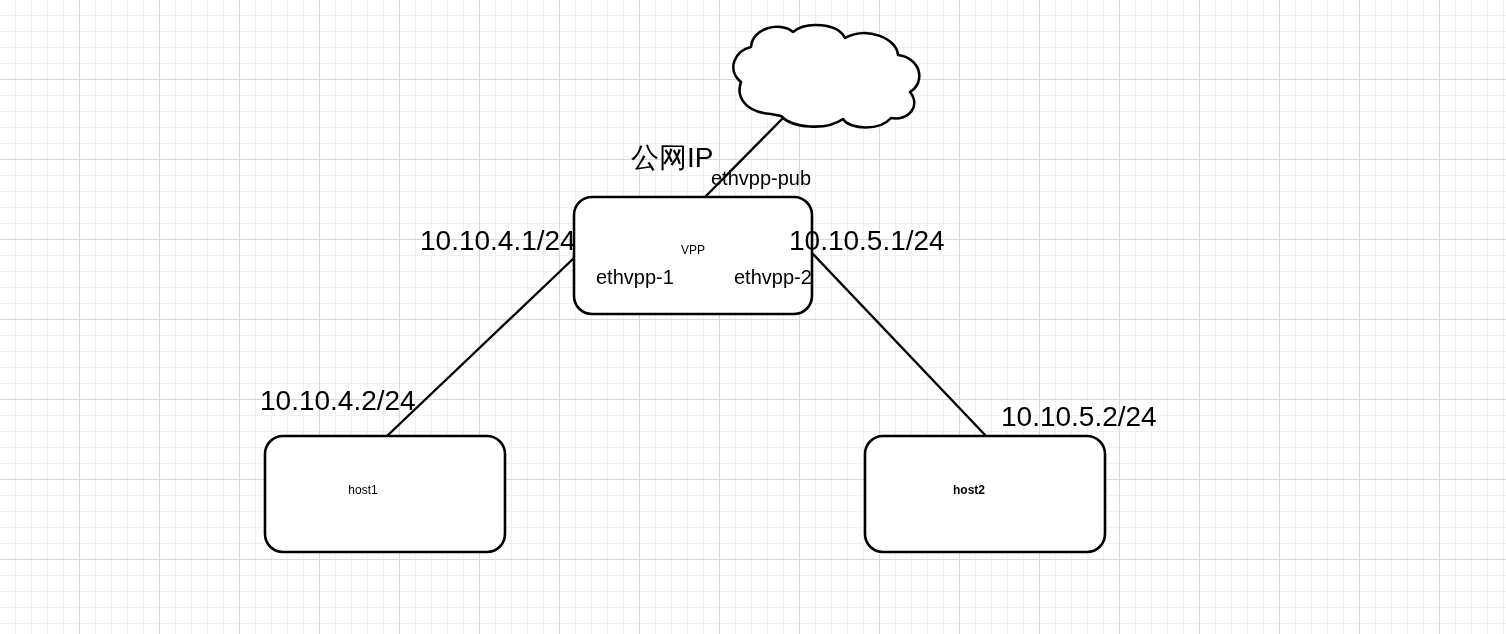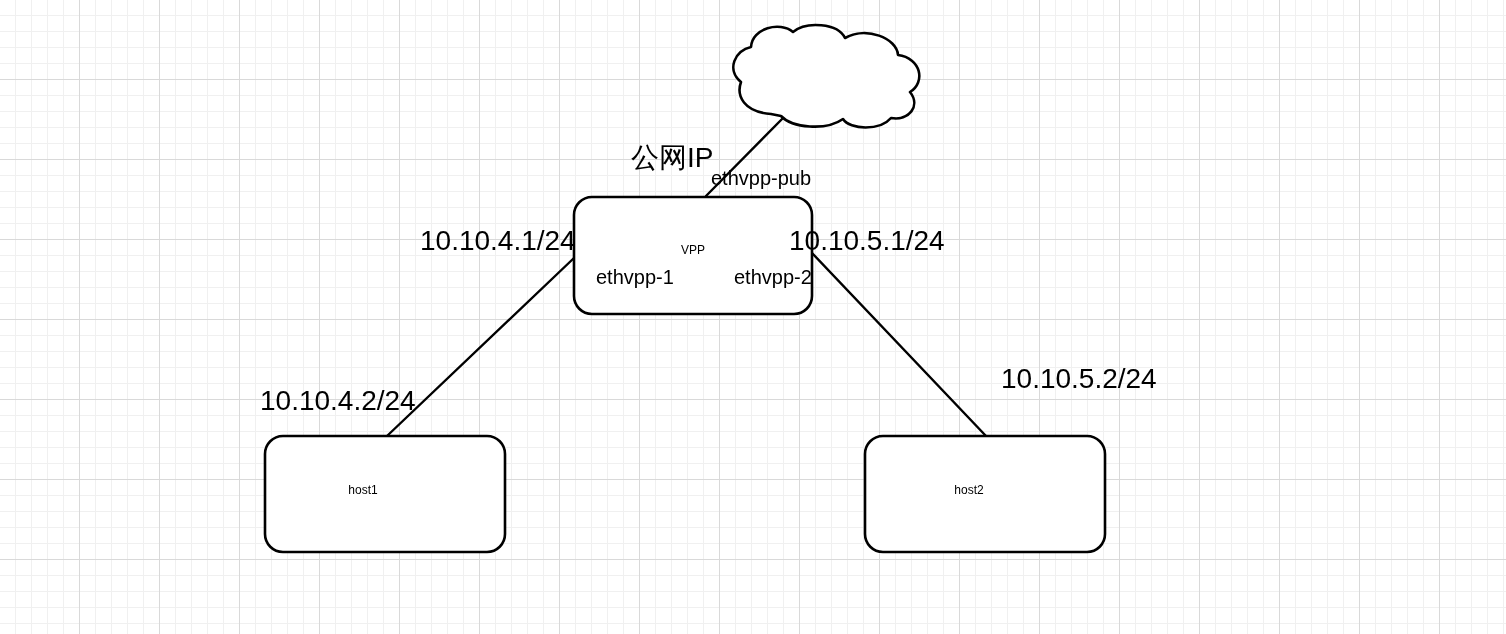--- a/index.html
+++ b/index.html
@@ -89,31 +89,31 @@
 
     <rect x="265" y="436" width="240" height="116" rx="18" ry="18" fill="#ffffff" stroke="#000000" stroke-width="2.6"></rect>
 
     <rect x="865" y="436" width="240" height="116" rx="18" ry="18" fill="#ffffff" stroke="#000000" stroke-width="2.6"></rect>
   </svg>
 
   <div class="node-label" style="left:573px; top:244px; width:240px;">VPP</div>
 
   <div class="node-label" style="left:264px; top:484px; width:198px;">host1</div>
 
-  <div class="node-label" style="left:864px; top:484px; width:210px;">host2</div>
+  <div class="node-label" style="left:864px; top:484px; width:210px;font-weight:bold;">host2</div>
 
   <div class="edge-label" style="left:631px; top:142px;">公网IP</div>
 
   <div class="port-label" style="left:683px; top:167px;margin-left:28px;">ethvpp-pub</div>
 
   <div class="edge-label" style="left:420px; top:225px;">10.10.4.1/24</div>
 
   <div class="port-label" style="left:556px; top:266px;margin-left:40px;">ethvpp-1</div>
 
   <div class="edge-label" style="left:789px; top:225px;">10.10.5.1/24</div>
 
   <div class="port-label" style="left:734px; top:266px;text-align:center;">ethvpp-2</div>
 
   <div class="edge-label" style="left:260px; top:385px;text-align:center;">10.10.4.2/24</div>
 
-  <div class="edge-label" style="left:1001px; top:363px;">10.10.5.2/24</div>
+  <div class="edge-label" style="left:1001px; top:401px;">10.10.5.2/24</div>
 
 </div>
 
 </body></html>

